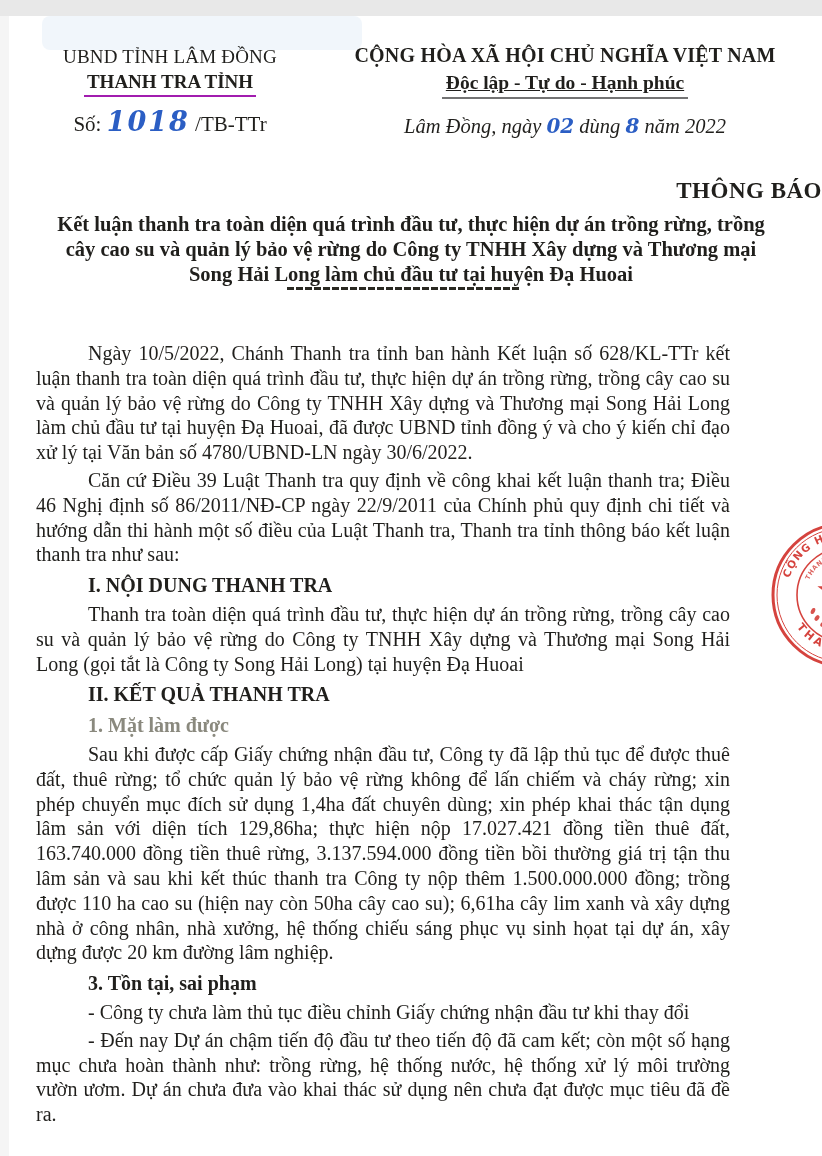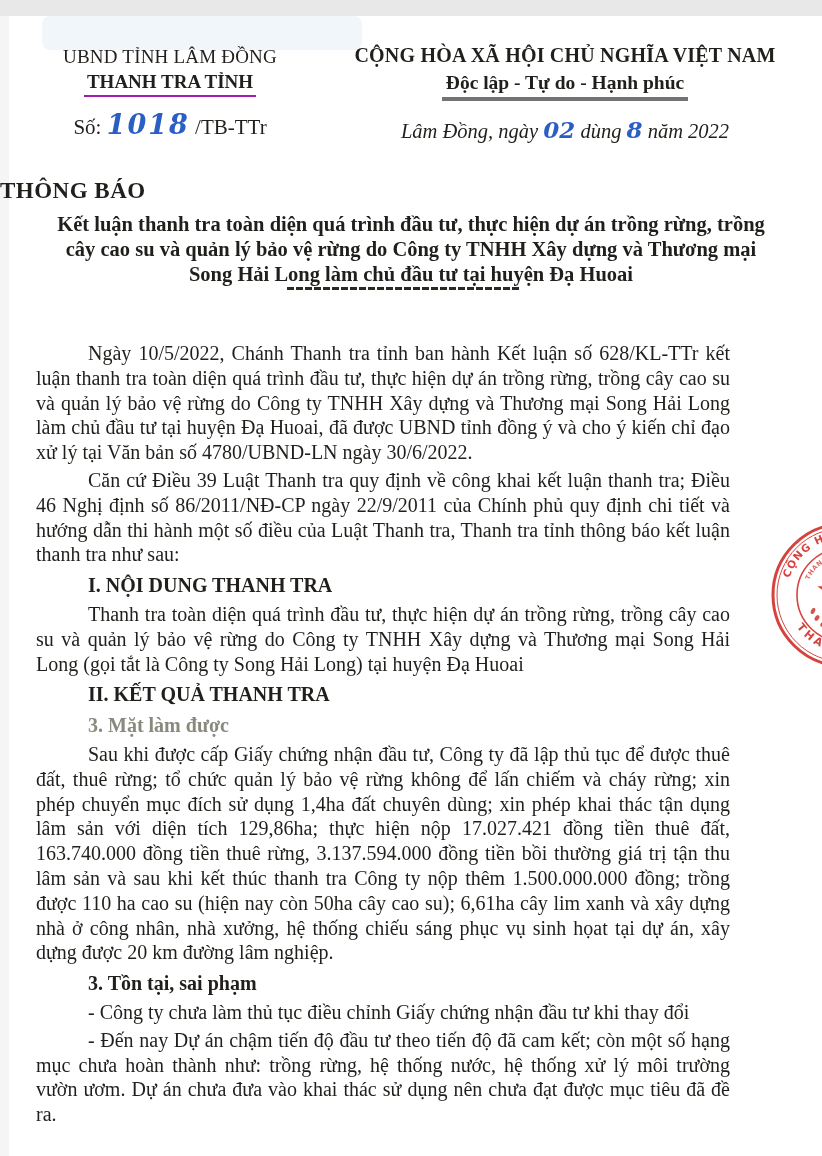--- a/index.html
+++ b/index.html
@@ -12,32 +12,32 @@
   
   .tint-top{position:absolute;left:42px;top:0;width:320px;height:34px;background:rgba(206,223,240,.28);border-radius:8px;}
   .tint-bottom{position:absolute;left:0;bottom:0;width:100%;height:8px;background:rgba(184,200,214,.45);}
   .tint-left{position:absolute;left:0;top:0;width:9px;height:100%;background:rgba(160,160,160,.10);}
 
   
   .hdr-left{position:absolute;left:28px;top:30px;width:284px;text-align:center;}
   .org-parent{font-size:19px;letter-spacing:.2px;}
   .org-name{font-size:19px;font-weight:bold;margin-top:3px;}
   .org-name .u{display:inline-block;border-bottom:2px solid #a21caf;padding:0 3px 2px;}
-  .doc-no{margin-top:13px;font-size:21px;line-height:30px;}
+  .doc-no{margin-top:13px;font-size:21px;line-height:24px;}
   .hand{font-style:italic;font-weight:bold;color:#2b5ec4;font-family:"DejaVu Serif",serif;}
   .hand-no{font-size:27px;letter-spacing:2px;}
   .hdr-right{position:absolute;left:322px;top:28px;width:486px;text-align:center;}
   .motto1{font-size:20px;font-weight:bold;letter-spacing:.2px;}
   .motto2{font-size:19.5px;font-weight:bold;margin-top:5px;}
-  .motto2 .u{display:inline-block;border-bottom:4px solid #737373;padding:0 4px 3px;}
+  .motto2 .u{display:inline-block;border-bottom:2px solid #737373;padding:0 4px 3px;text-decoration:underline;}
   .dateline{margin-top:15px;font-size:20.5px;font-style:italic;}
-  .hand-day{font-size:23px;}
+  .hand-day{font-size:20px;}
 
   
-  .title{position:absolute;top:162px;left:0;width:100%;text-align:left;font-size:23px;font-weight:bold;letter-spacing:.5px;}
+  .title{position:absolute;top:162px;left:0;width:100%;text-align:right;font-size:23px;font-weight:bold;letter-spacing:.5px;}
   .subtitle{position:absolute;top:196px;left:51px;width:720px;text-align:center;font-weight:bold;font-size:20.5px;line-height:25px;font-family:Liberation Serif, serif;}
   .sub-underline{position:absolute;top:271px;left:287px;width:233px;height:3px;
     background:repeating-linear-gradient(90deg,#2a2922 0 7px,rgba(0,0,0,0) 7px 9px);}
 
   
   .body{position:absolute;left:36px;top:325px;width:694px;font-size:20px;line-height:24.8px;text-align:justify;}
   .body p{margin:0 0 3px;text-indent:52px;}
   .body .heading{font-weight:bold;margin:6px 0 4px;text-align:left;}
   .faded{color:#8a897e;}
 
@@ -82,21 +82,21 @@
   <div class="title">THÔNG BÁO</div>
   <div class="subtitle">Kết luận thanh tra toàn diện quá trình đầu tư, thực hiện dự án trồng rừng, trồng cây cao su và quản lý bảo vệ rừng do Công ty TNHH Xây dựng và Thương mại Song Hải Long làm chủ đầu tư tại huyện Đạ Huoai</div>
   <div class="sub-underline"></div>
 
   <div class="body">
     <p>Ngày 10/5/2022, Chánh Thanh tra tỉnh ban hành Kết luận số 628/KL-TTr kết luận thanh tra toàn diện quá trình đầu tư, thực hiện dự án trồng rừng, trồng cây cao su và quản lý bảo vệ rừng do Công ty TNHH Xây dựng và Thương mại Song Hải Long làm chủ đầu tư tại huyện Đạ Huoai, đã được UBND tỉnh đồng ý và cho ý kiến chỉ đạo xử lý tại Văn bản số 4780/UBND-LN ngày 30/6/2022.</p>
     <p>Căn cứ Điều 39 Luật Thanh tra quy định về công khai kết luận thanh tra; Điều 46 Nghị định số 86/2011/NĐ-CP ngày 22/9/2011 của Chính phủ quy định chi tiết và hướng dẫn thi hành một số điều của Luật Thanh tra, Thanh tra tỉnh thông báo kết luận thanh tra như sau:</p>
     <p class="heading">I. NỘI DUNG THANH TRA</p>
     <p>Thanh tra toàn diện quá trình đầu tư, thực hiện dự án trồng rừng, trồng cây cao su và quản lý bảo vệ rừng do Công ty TNHH Xây dựng và Thương mại Song Hải Long (gọi tắt là Công ty Song Hải Long) tại huyện Đạ Huoai</p>
     <p class="heading">II. KẾT QUẢ THANH TRA</p>
-    <p class="heading faded">3. Mặt làm được</p>
+    <p class="heading faded">1. Mặt làm được</p>
     <p>Sau khi được cấp Giấy chứng nhận đầu tư, Công ty đã lập thủ tục để được thuê đất, thuê rừng; tổ chức quản lý bảo vệ rừng không để lấn chiếm và cháy rừng; xin phép chuyển mục đích sử dụng 1,4ha đất chuyên dùng; xin phép khai thác tận dụng lâm sản với diện tích 129,86ha; thực hiện nộp 17.027.421 đồng tiền thuê đất, 163.740.000 đồng tiền thuê rừng, 3.137.594.000 đồng tiền bồi thường giá trị tận thu lâm sản và sau khi kết thúc thanh tra Công ty nộp thêm 1.500.000.000 đồng; trồng được 110 ha cao su (hiện nay còn 50ha cây cao su); 6,61ha cây lim xanh và xây dựng  nhà ở công nhân, nhà xưởng, hệ thống chiếu sáng phục vụ sinh họat tại dự án, xây dựng được 20 km đường lâm nghiệp.</p>
     <p class="heading">3. Tồn tại, sai phạm</p>
     <p>- Công ty chưa làm thủ tục điều chỉnh Giấy chứng nhận đầu tư khi thay đổi</p>
     <p>- Đến nay Dự án chậm tiến độ đầu tư theo tiến độ đã cam kết; còn một số hạng mục chưa hoàn thành như: trồng rừng, hệ thống nước, hệ thống xử lý môi trường vườn ươm. Dự án chưa đưa vào khai thác sử dụng nên chưa đạt được mục tiêu đã đề ra.</p>
   </div>
 
   <div class="stamp">
     <svg width="150" height="150" viewBox="0 0 150 150">
       <g fill="none" stroke="#d2342e" opacity="0.92">
         <circle cx="75" cy="75" r="71" stroke-width="3"></circle>

